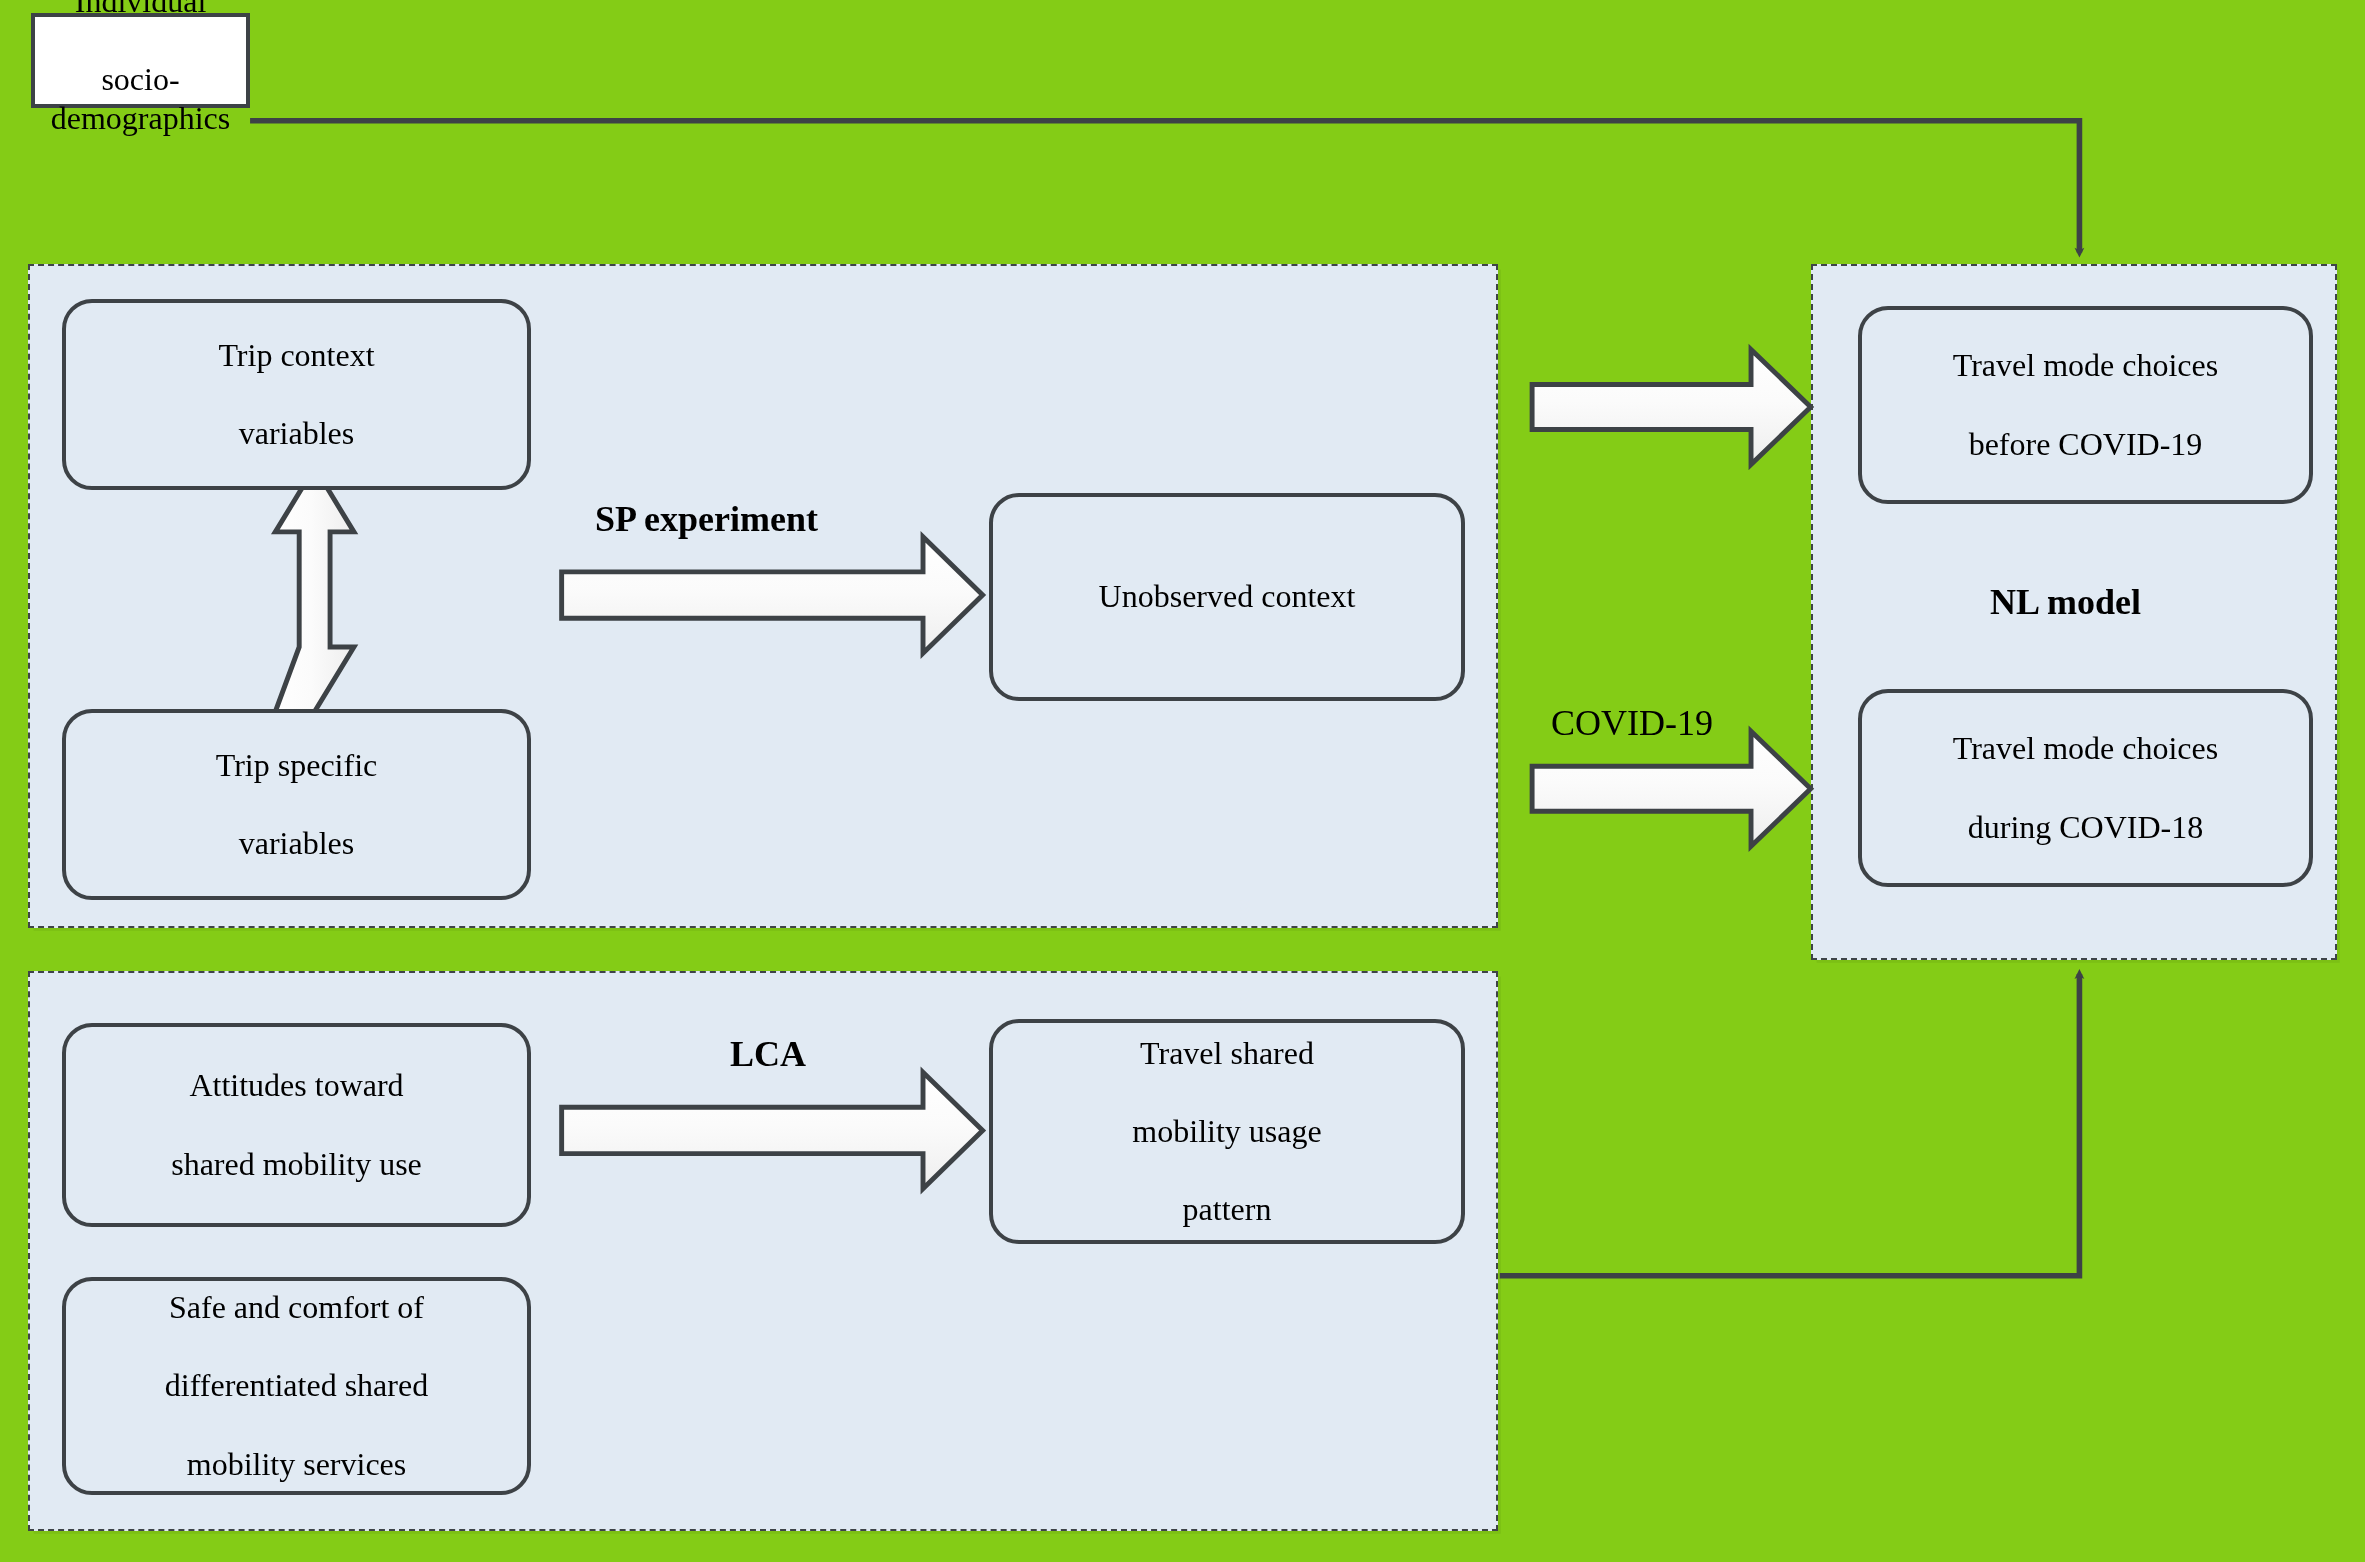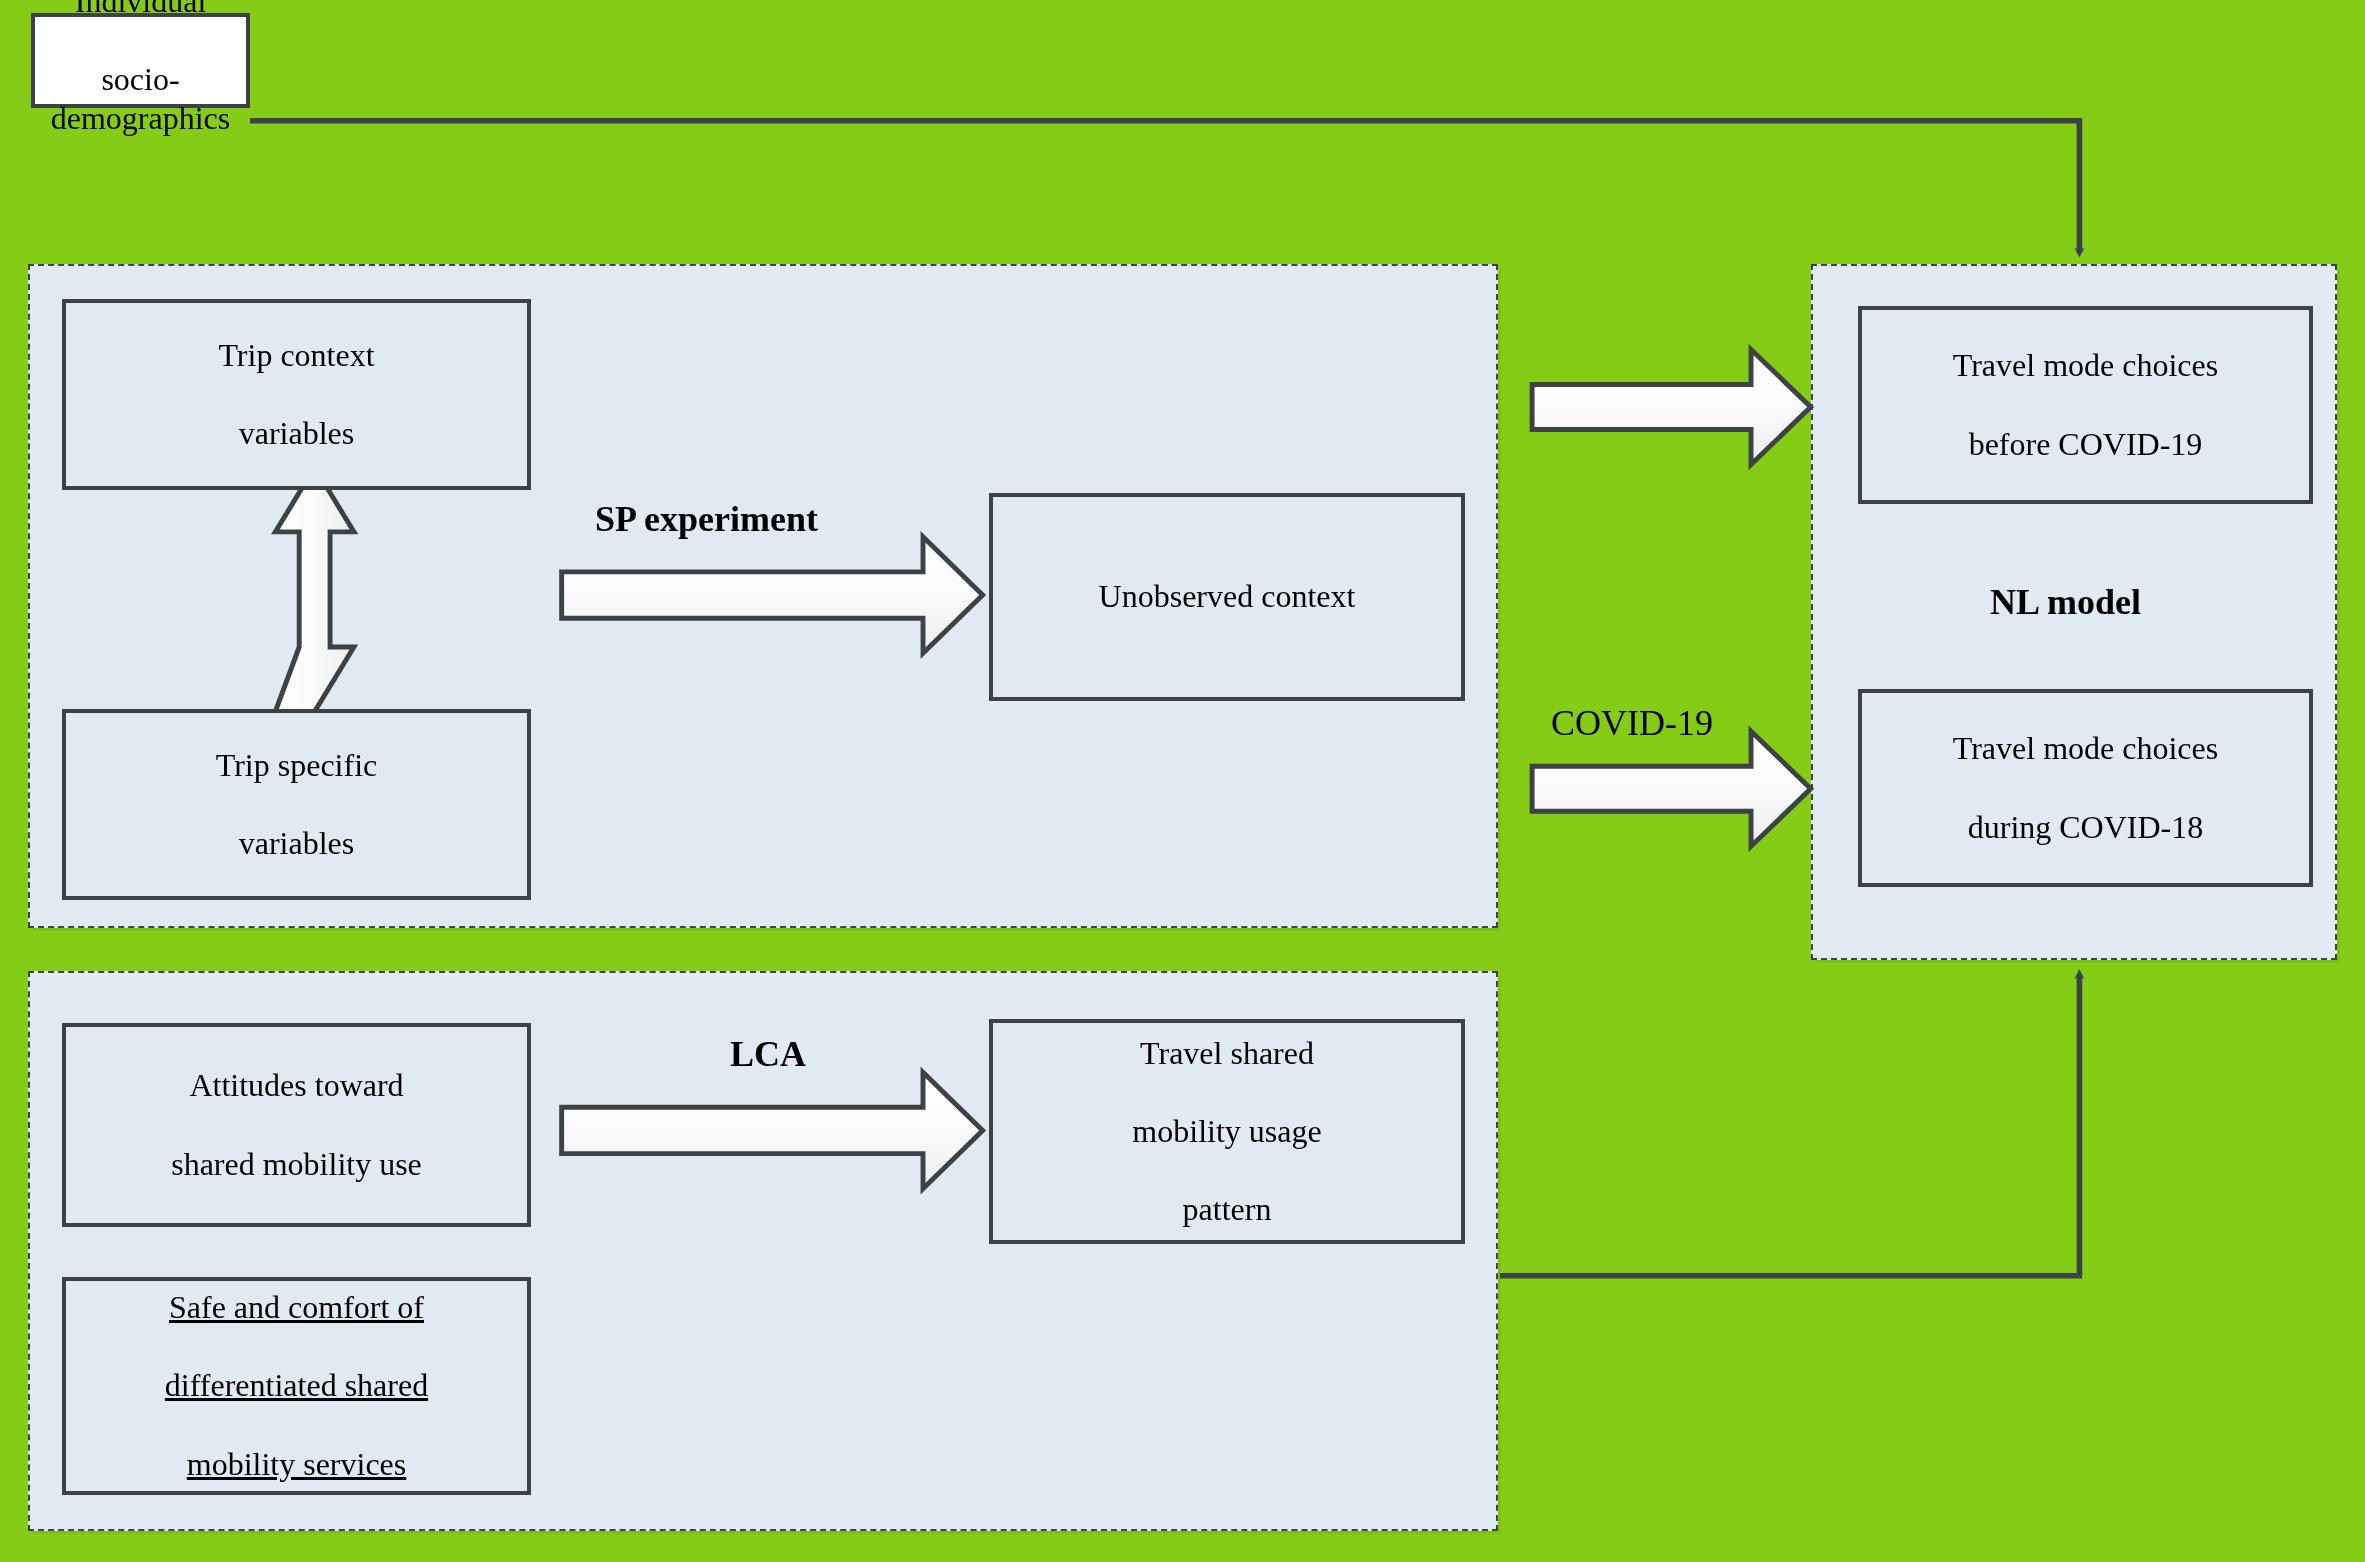--- a/index.html
+++ b/index.html
@@ -24,21 +24,21 @@
     box-sizing:border-box;
     border:4.2px solid #3d4246;
     display:flex;
     align-items:center;
     justify-content:center;
     text-align:center;
     line-height:1.22;
     color:#000;
   }
   .box.white{background:#ffffff;}
-  .box.tint{background:#e1eaf3;}
+  .box.tint{background:#e1eaf3;border-radius:30px;}
   .box span{display:block;padding:0 7px;}
 
   
   .label{
     position:absolute;
     color:#000;
     white-space:nowrap;
   }
   .label.bold{font-weight:bold;}
 
@@ -121,21 +121,21 @@
   </div>
 
   <div class="box tint" style="left:989px;top:493px;width:476px;height:208px;font-size:32px;">
     <span>Unobserved context</span>
   </div>
 
   <div class="box tint" style="left:62px;top:1023px;width:469px;height:204px;font-size:32px;">
     <span><span>Attitudes toward</span><br><span>shared mobility use</span></span>
   </div>
 
-  <div class="box tint" style="left:62px;top:1277px;width:469px;height:218px;font-size:32px;text-decoration:underline;">
+  <div class="box tint" style="left:62px;top:1277px;width:469px;height:218px;font-size:32px;">
     <span><span>Safe and comfort of</span><br><span>differentiated shared</span><br><span>mobility services</span></span>
   </div>
 
   <div class="box tint" style="left:989px;top:1019px;width:476px;height:225px;font-size:32px;">
     <span><span>Travel shared</span><br><span>mobility usage</span><br><span>pattern</span></span>
   </div>
 
   <div class="box tint" style="left:1858px;top:306px;width:455px;height:198px;font-size:32px;">
     <span><span>Travel mode choices</span><br><span>before COVID-19</span></span>
   </div>

